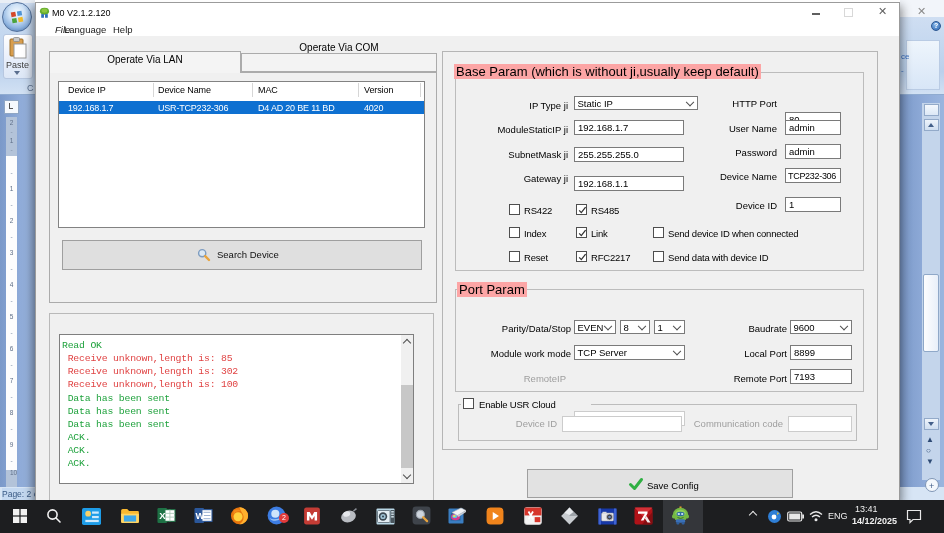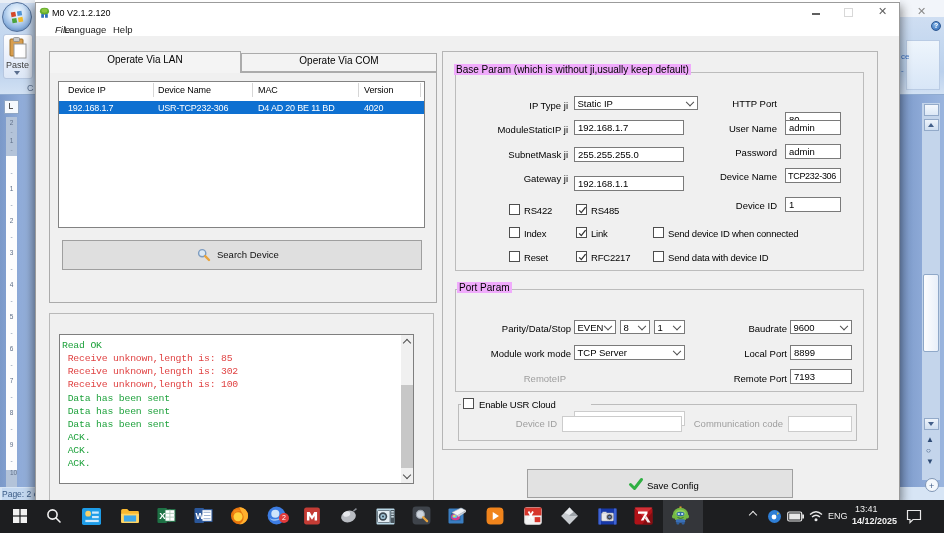--- a/index.html
+++ b/index.html
@@ -26,21 +26,21 @@
   .combo { position:absolute; background:#fff; border:1px solid #7a7a7a; font-size:9.5px; white-space:nowrap; color:#000;
            padding-left:2.5px; display:flex; align-items:center; }
   .combo .chev { position:absolute; right:4px; top:46%; width:6px; height:6px;
                  border-right:1.2px solid #4e4e4e; border-bottom:1.2px solid #4e4e4e;
                  transform:translateY(-62%) rotate(45deg); }
   .lbl { position:absolute; font-size:9.5px; color:#000; text-align:right; white-space:nowrap; }
   .lbl.dis { color:#9e9e9e; }
   .cb { position:absolute; width:11px; height:11px; background:#fff; border:1px solid #4e4e4e; }
   .cb svg { position:absolute; left:0px; top:0px; }
   .cblbl { position:absolute; font-size:9.5px; letter-spacing:-0.2px; color:#000; white-space:nowrap; }
-  .legend { position:absolute; font-size:10px; color:#000; background:#f0abfc; padding:0 2px; white-space:nowrap; }
+  .legend { position:absolute; font-size:13px; color:#000; background:#fca5a5; padding:0 2px; white-space:nowrap; }
 </style>
 </head>
 <body>
 
   <div id="wordL">
     <div class="abs ribbon" style="left:0;top:0;width:35px;height:95px;"></div>
     <div class="abs" style="left:0;top:0;width:35px;height:3px;background:#e9eef5;"></div>
     <div class="abs docarea" style="left:0;top:95px;width:35px;height:392px;"></div>
     <div class="abs statusbar" style="left:0;top:487px;width:35px;height:14px;"></div>
     <div class="abs" style="left:2px;top:488px;width:33px;height:13px;background:#c5d9f1;font-size:8.5px;color:#3a5a85;line-height:13px;white-space:nowrap;overflow:hidden;">Page: 2 o</div>
@@ -142,21 +142,21 @@
     <div class="abs" style="left:776px;top:10px;width:8px;height:2px;background:#5f5f5f;"></div>
     <div class="abs" style="left:808px;top:5px;width:9px;height:9px;border:1px solid #d8d8d8;"></div>
     <div class="abs" style="left:842px;top:2px;font-size:11px;color:#5f5f5f;">✕</div>
     <div class="mi" style="left:19px;font-style:italic;">File</div>
     <div class="mi" style="left:28px;">Language</div>
     <div class="mi" style="left:77px;">Help</div>
 
     <div class="abs" style="left:13px;top:48px;width:192px;height:22px;background:#f4f4f4;border:1px solid #ababab;border-bottom:none;"></div>
     <div class="abs" style="left:205px;top:50px;width:196px;height:19px;background:#f3f3f3;border:1px solid #ababab;"></div>
     <div class="abs" style="left:13px;top:51px;width:192px;text-align:center;font-size:10px;color:#000;">Operate Via LAN</div>
-    <div class="abs" style="left:205px;top:52px;width:196px;text-align:center;font-size:10px;color:#000;">Operate Via COM</div>
+    <div class="abs" style="left:205px;top:39px;width:196px;text-align:center;font-size:10px;color:#000;">Operate Via COM</div>
     <div class="abs" style="left:13px;top:69px;width:388px;height:231px;border:1px solid #ababab;border-top:none;"></div>
     <div class="abs" style="left:205px;top:69px;width:196px;height:1px;background:#ababab;"></div>
 
     <div class="abs" style="left:22px;top:78px;width:367px;height:147px;background:#fff;border:1px solid #828282;"></div>
     <div class="abs" style="left:117px;top:80px;width:1px;height:14px;background:#d6d6d6;"></div>
     <div class="abs" style="left:216px;top:80px;width:1px;height:14px;background:#d6d6d6;"></div>
     <div class="abs" style="left:322px;top:80px;width:1px;height:14px;background:#d6d6d6;"></div>
     <div class="abs" style="left:384px;top:80px;width:1px;height:14px;background:#d6d6d6;"></div>
     <div class="abs" style="left:32px;top:82px;font-size:9px;letter-spacing:-0.1px;color:#000;">Device IP</div>
     <div class="abs" style="left:122px;top:82px;font-size:9px;letter-spacing:-0.1px;color:#000;">Device Name</div>

